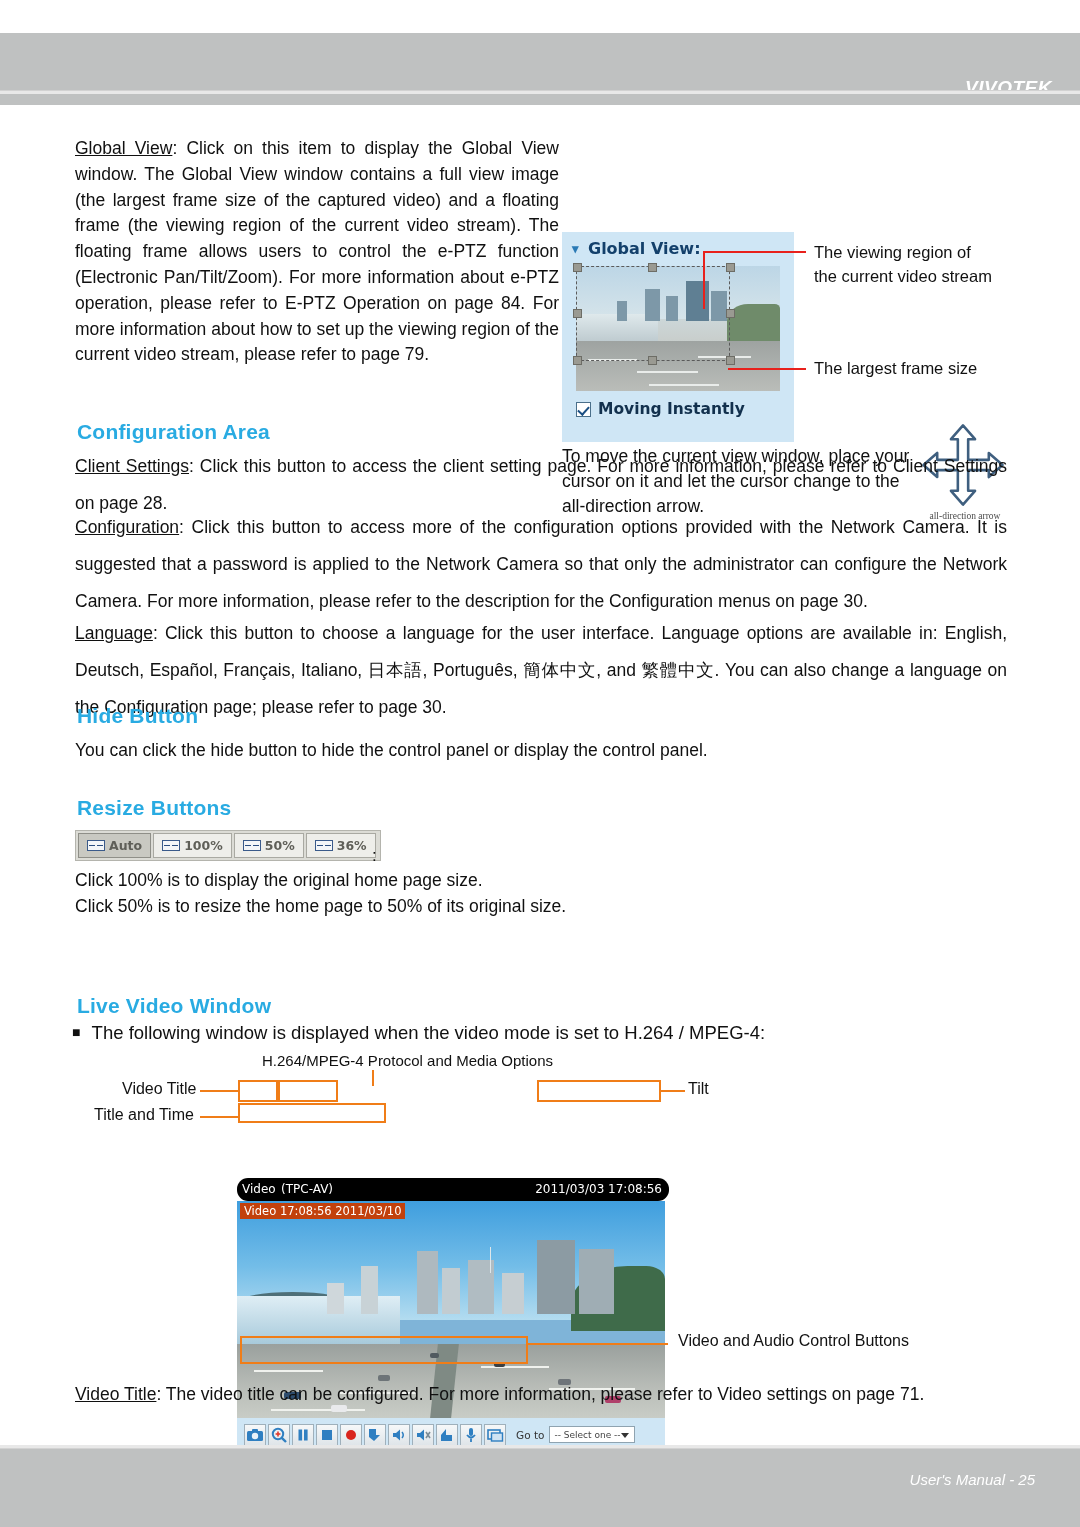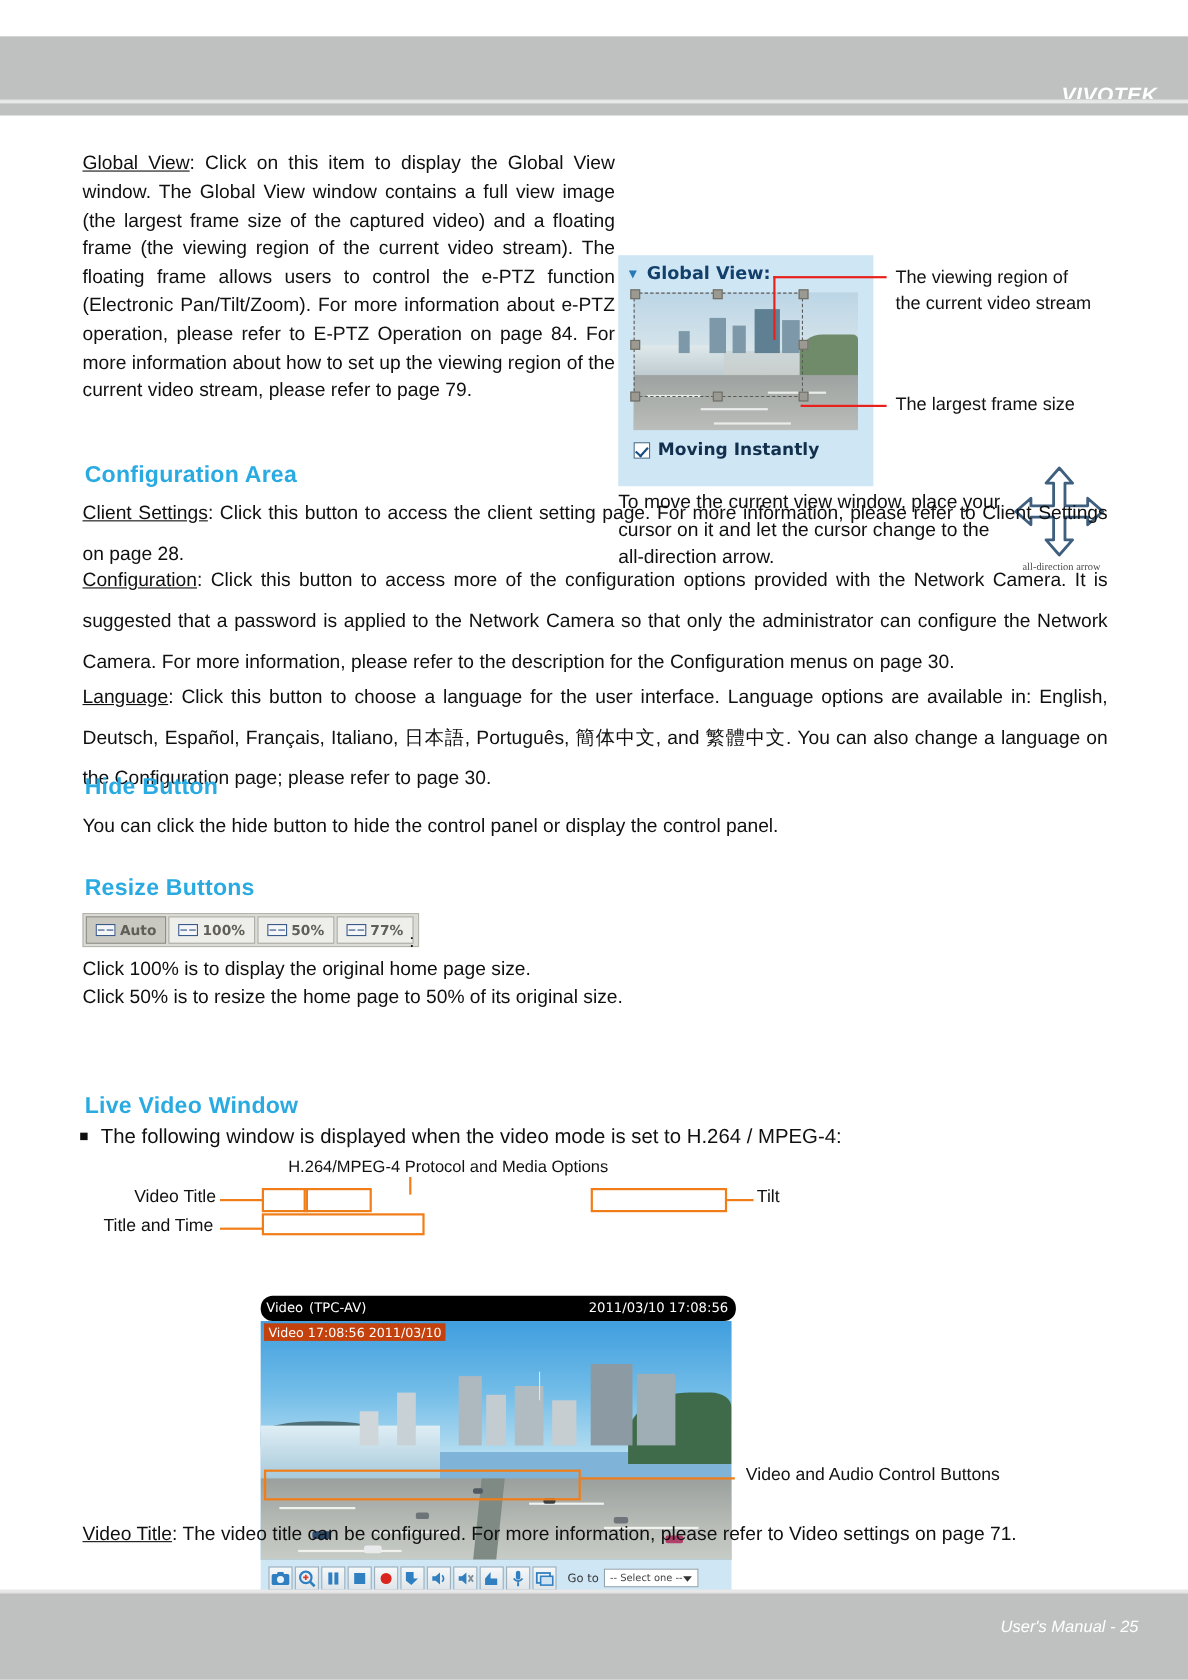--- a/index.html
+++ b/index.html
@@ -308,21 +308,21 @@
     <div class="rsz-btn">
       <span class="rsz-ico"></span>
       <span>100%</span>
     </div>
     <div class="rsz-btn">
       <span class="rsz-ico"></span>
       <span>50%</span>
     </div>
     <div class="rsz-btn">
       <span class="rsz-ico"></span>
-      <span>77%</span>
+      <span>36%</span>
     </div>
   </div>
   <div class="rsz-colon" style="top:750px;">:</div>
 
   <div class="para" style="position:absolute;left:75px;top:772px;width:932px;line-height:25.5px;">
     <div>Click 100% is to display the original home page size.</div>
     <div>Click 50% is to resize the home page to 50% of its original size.</div>
   </div>
 
   <h2 class="sec" style="position:absolute;left:77px;top:898px;">Live Video Window</h2>
@@ -343,21 +343,21 @@
   <div class="oline" style="left:661px;top:994px;width:24px;"></div>
   <div class="olabel" style="left:688px;top:984px;">Tilt</div>
 
   <div class="overt" style="left:372px;top:974px;height:16px;"></div>
 
   <div class="lv-wrap">
 
     <div class="lv-topbar">
       <span class="lv-vt">Video</span>
       <span class="lv-proto">(TPC-AV)</span>
-      <span class="lv-time">2011/03/10  17:08:56</span>
+      <span class="lv-time">2011/03/03  17:08:56</span>
     </div>
 
     <div class="lv-video">
       <div class="v-sky"></div>
       <div class="v-hill"></div>
       <div class="v-hillr"></div>
       <div class="v-water"></div>
 
       <div class="v-bld" style="left:29%;top:30%;width:4%;height:22%;background:#c8d2d6;"></div>
       <div class="v-bld" style="left:42%;top:23%;width:5%;height:29%;background:#aeb9bf;"></div>

